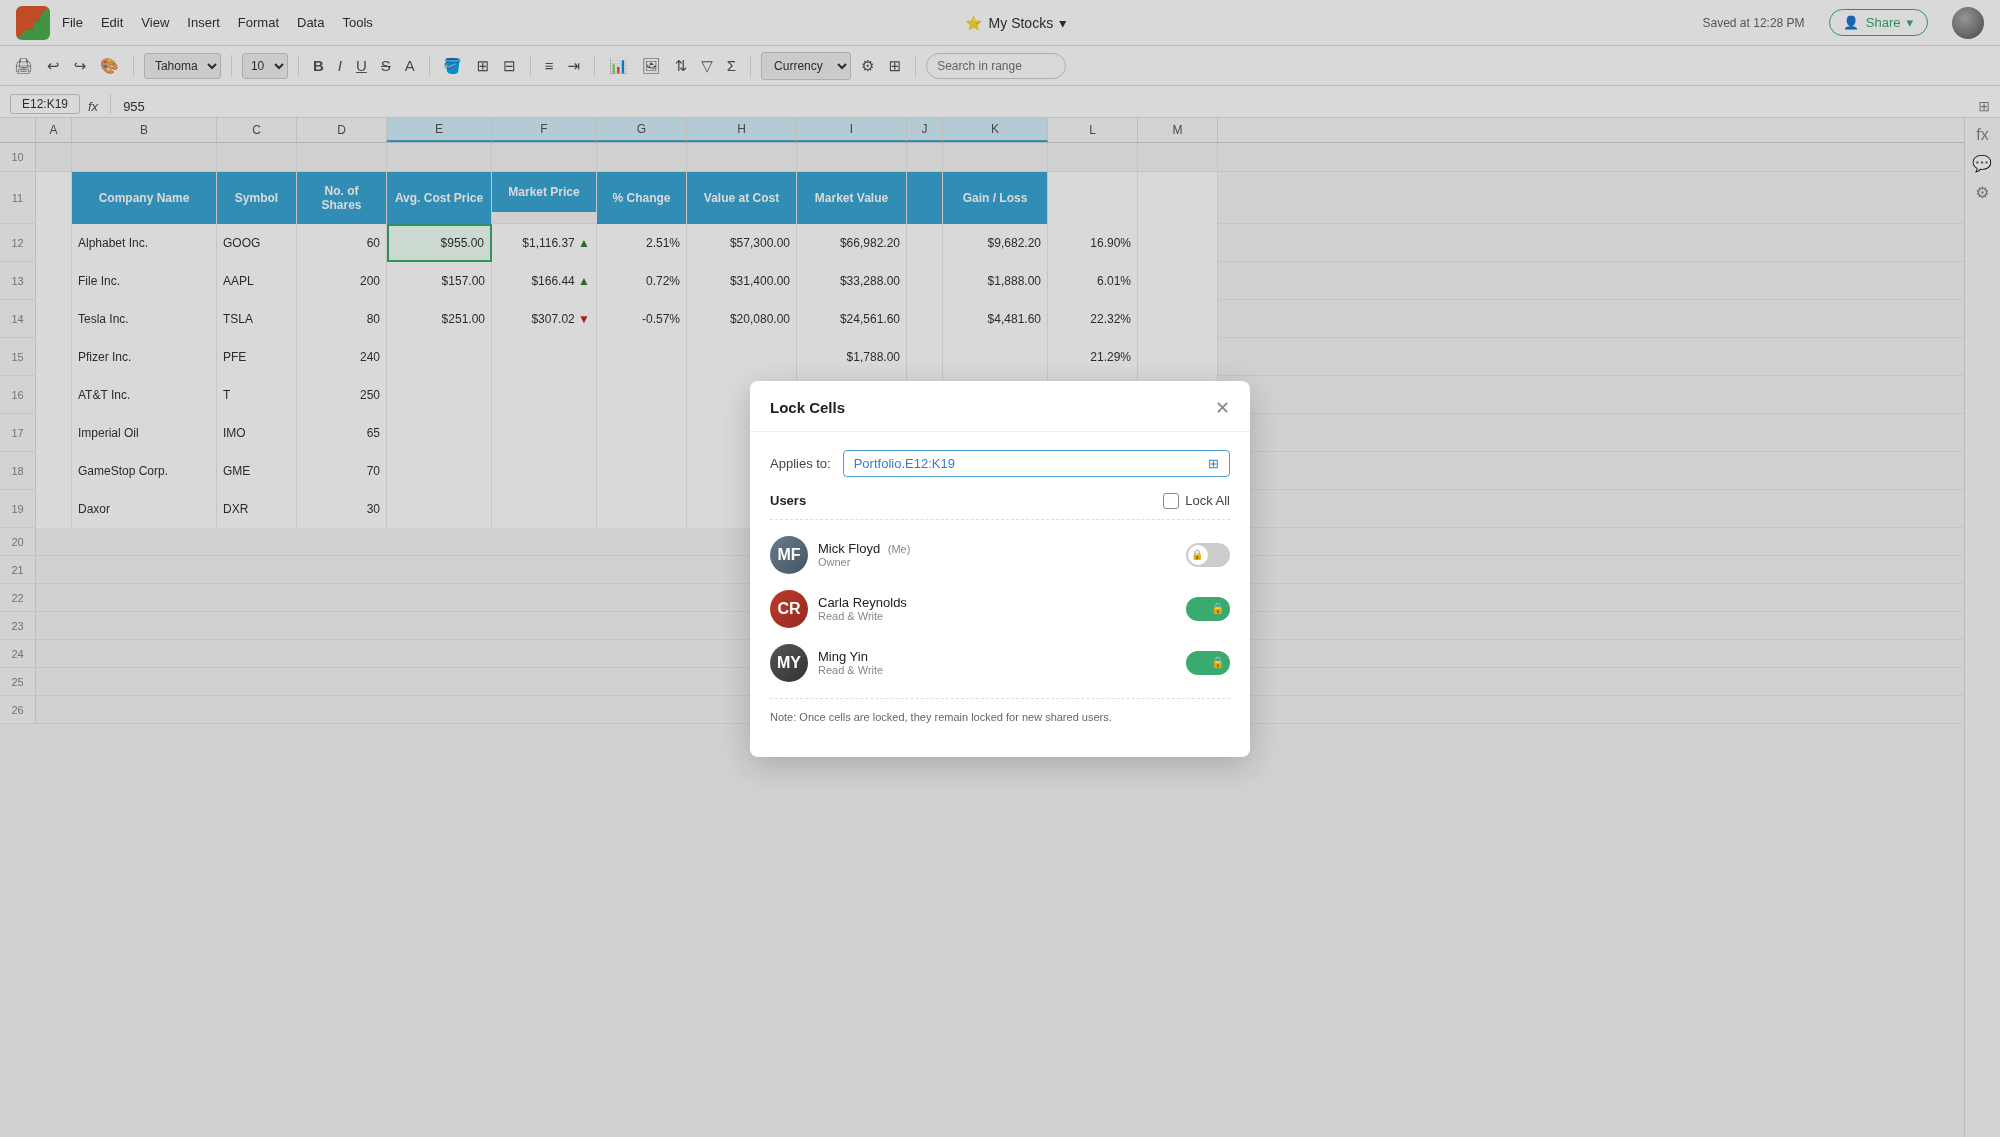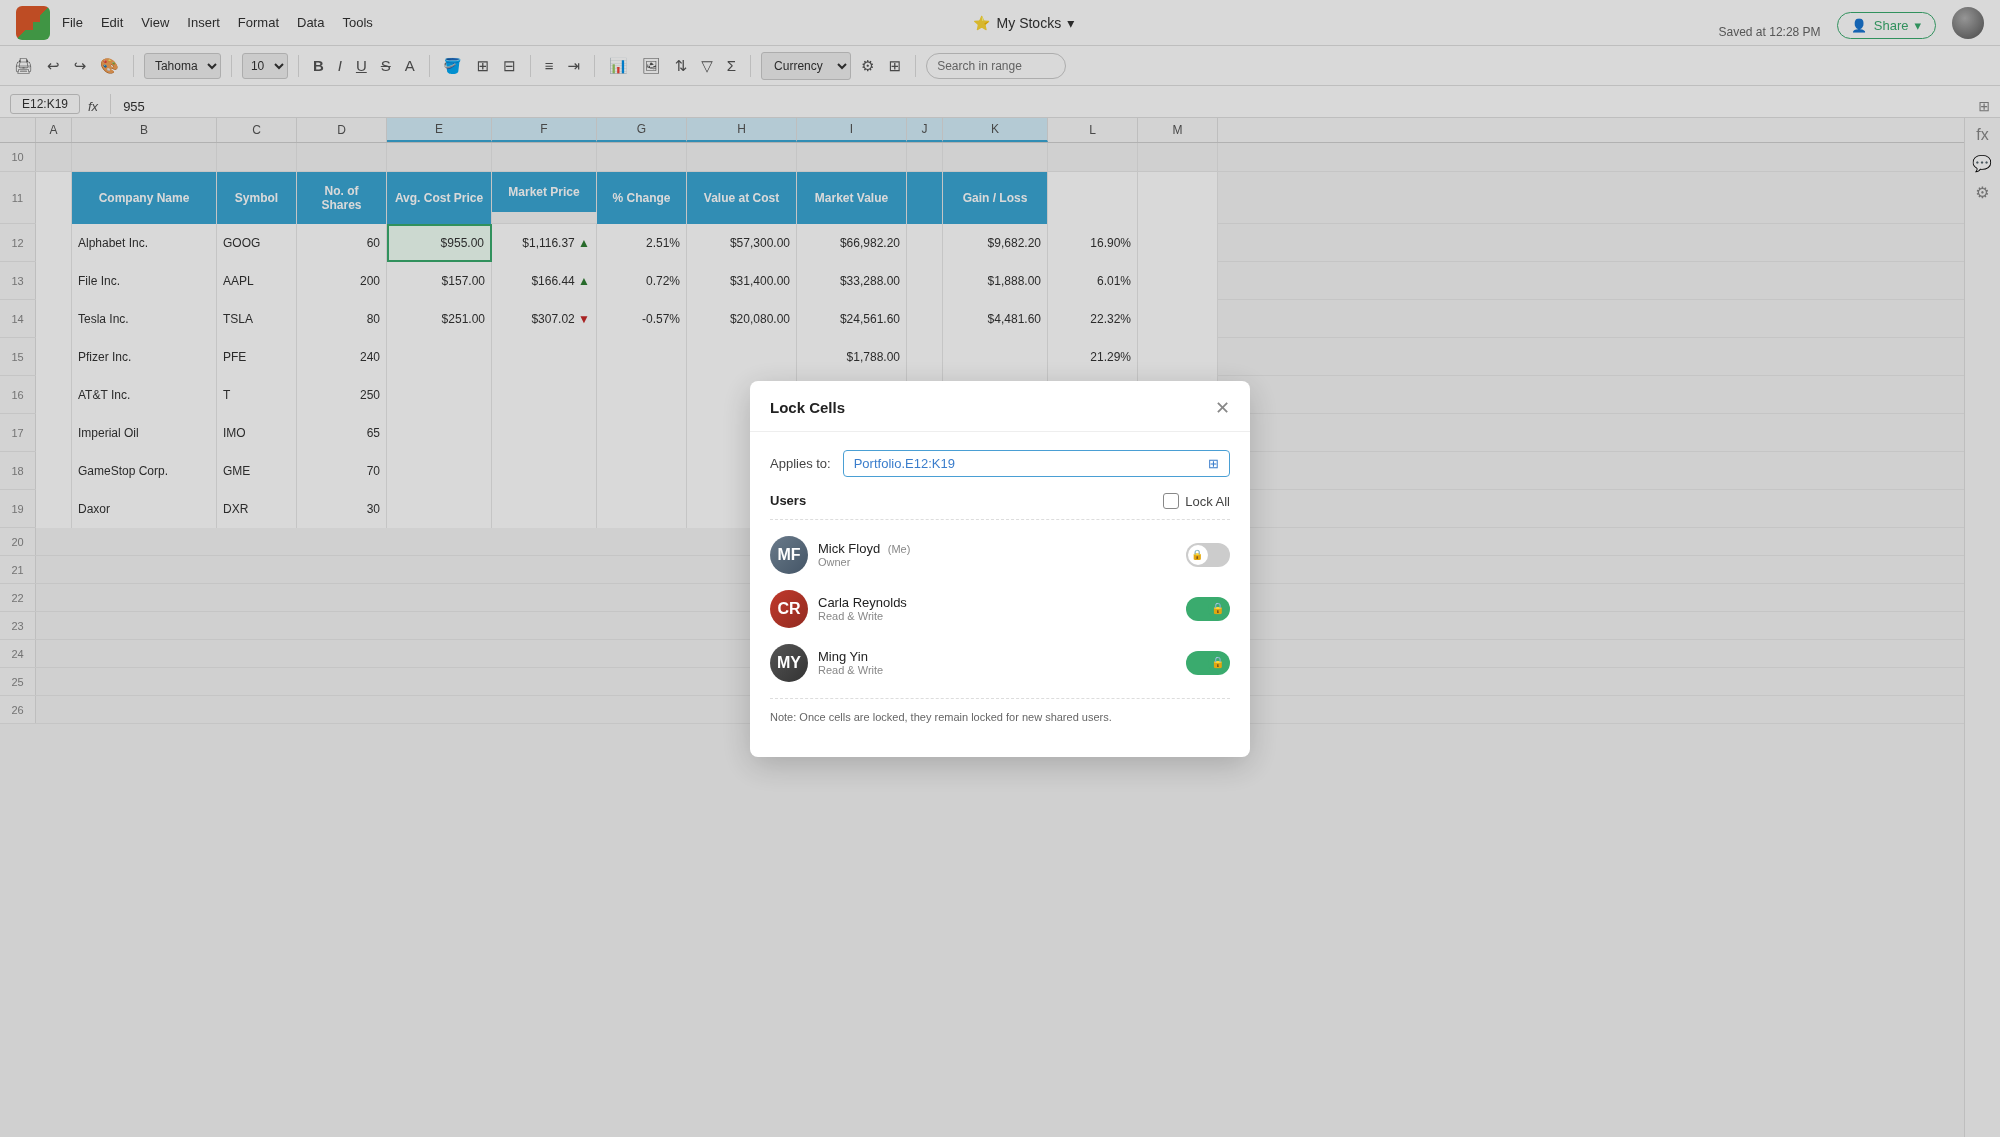--- a/index.html
+++ b/index.html
@@ -9,21 +9,21 @@
     .title-bar {
       display: flex; align-items: center; justify-content: space-between;
       background: #fff; padding: 6px 16px; border-bottom: 1px solid #e0e0e0;
       height: 46px;
     }
     .title-bar-left { display: flex; align-items: center; gap: 12px; }
     .app-logo { width: 34px; height: 34px; background: linear-gradient(135deg, #e05a2b 50%, #4caf50 50%); border-radius: 6px; display:flex; align-items:center; justify-content:center; color:#fff; font-weight:bold; font-size:16px; }
     .menu-items { display: flex; gap: 18px; font-size: 13px; color: #333; }
     .menu-items span { cursor: pointer; }
     .title-bar-center { display: flex; align-items: center; gap: 6px; font-size: 14px; color: #333; }
-    .title-bar-right { display: flex; align-items: flex-end; gap: 16px; font-size: 12px; color: #666; margin-left: 44px; }
+    .title-bar-right { display: flex; align-items: center; gap: 24px; font-size: 12px; color: #666; margin-left: 44px; }
     .share-btn { display:flex; align-items:center; gap:6px; border: 1.5px solid #3aab6e; border-radius: 20px; padding: 5px 14px; color: #3aab6e; font-size: 13px; cursor: pointer; }
     .avatar { width: 32px; height: 32px; border-radius: 50%; background: #888; }
 
     
     .toolbar {
       display: flex; align-items: center; gap: 6px;
       background: #fff; padding: 4px 10px; border-bottom: 1px solid #e0e0e0;
       height: 40px;
     }
     .toolbar-icon { font-size: 15px; color: #555; cursor: pointer; padding: 2px 4px; }
@@ -85,21 +85,21 @@
     .dialog-title { font-size: 15px; font-weight: bold; color: #222; }
     .dialog-close { font-size: 18px; color: #888; cursor: pointer; background:none; border:none; }
     .dialog-body { padding: 18px 20px; }
     .applies-row { display: flex; align-items: center; gap: 12px; margin-bottom: 16px; }
     .applies-label { font-size: 13px; color: #444; white-space: nowrap; }
     .applies-input { flex: 1; border: 1.5px solid #4a9fd4; border-radius: 4px; padding: 5px 10px; font-size: 13px; color: #3a7dcc; display:flex; align-items:center; justify-content:space-between; }
     .applies-input span { font-size: 13px; color: #3a7dcc; }
     .applies-grid-icon { color: #888; font-size: 14px; }
     .users-header { display: flex; align-items: center; justify-content: space-between; margin-bottom: 10px; }
     .users-label { font-size: 13px; font-weight: bold; color: #222; }
-    .lock-all-row { display: flex; align-items: flex-end; gap: 6px; }
+    .lock-all-row { display: flex; align-items: center; gap: 6px; }
     .lock-all-cb { width: 16px; height: 16px; border: 1.5px solid #888; border-radius: 3px; }
     .lock-all-label { font-size: 13px; color: #444; }
     .users-list { display: flex; flex-direction: column; gap: 4px; border-top: 1.5px dashed #ddd; border-bottom: 1.5px dashed #ddd; padding: 10px 0; }
     .user-row { display: flex; align-items: center; gap: 10px; padding: 6px 0; }
     .user-avatar-placeholder { width: 38px; height: 38px; border-radius: 50%; display:flex; align-items:center; justify-content:center; font-size:16px; font-weight:bold; color:#fff; flex-shrink:0; }
     .user-info { flex: 1; }
     .user-name { font-size: 13px; color: #222; font-weight: 500; }
     .user-name .me-tag { font-size: 11px; color: #888; font-weight: normal; margin-left: 4px; }
     .user-role { font-size: 11px; color: #888; }
     .toggle-switch { position: relative; width: 44px; height: 24px; }

